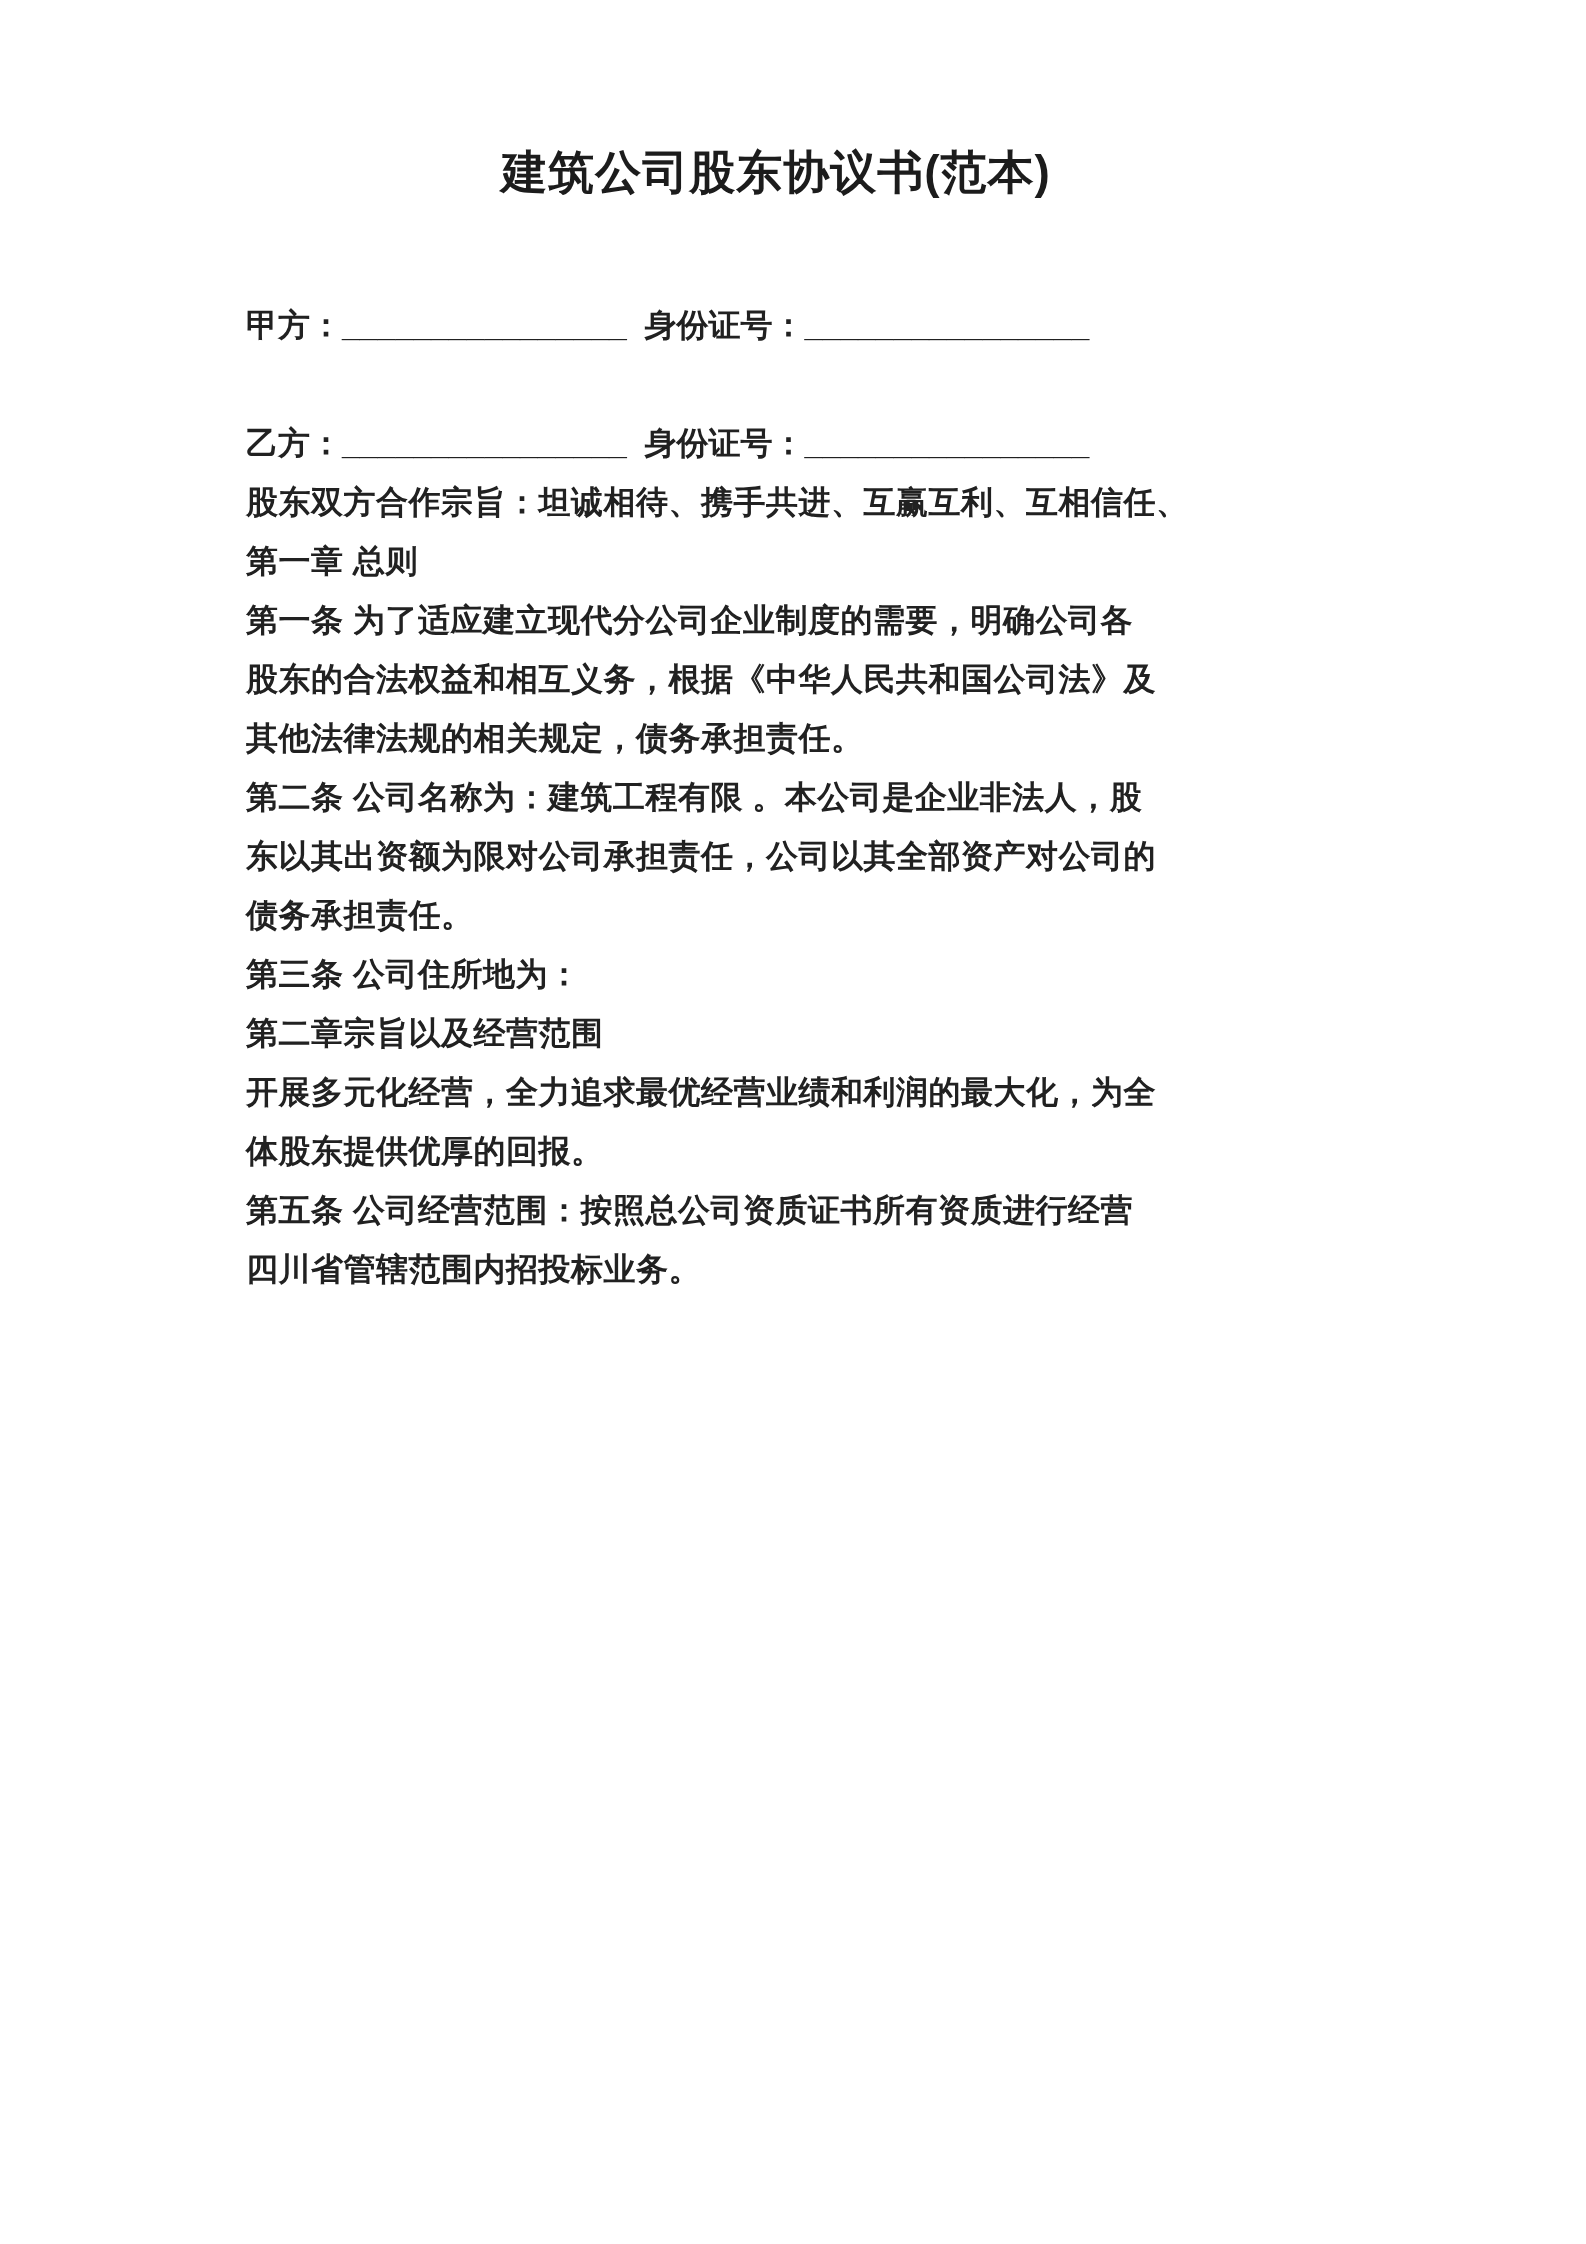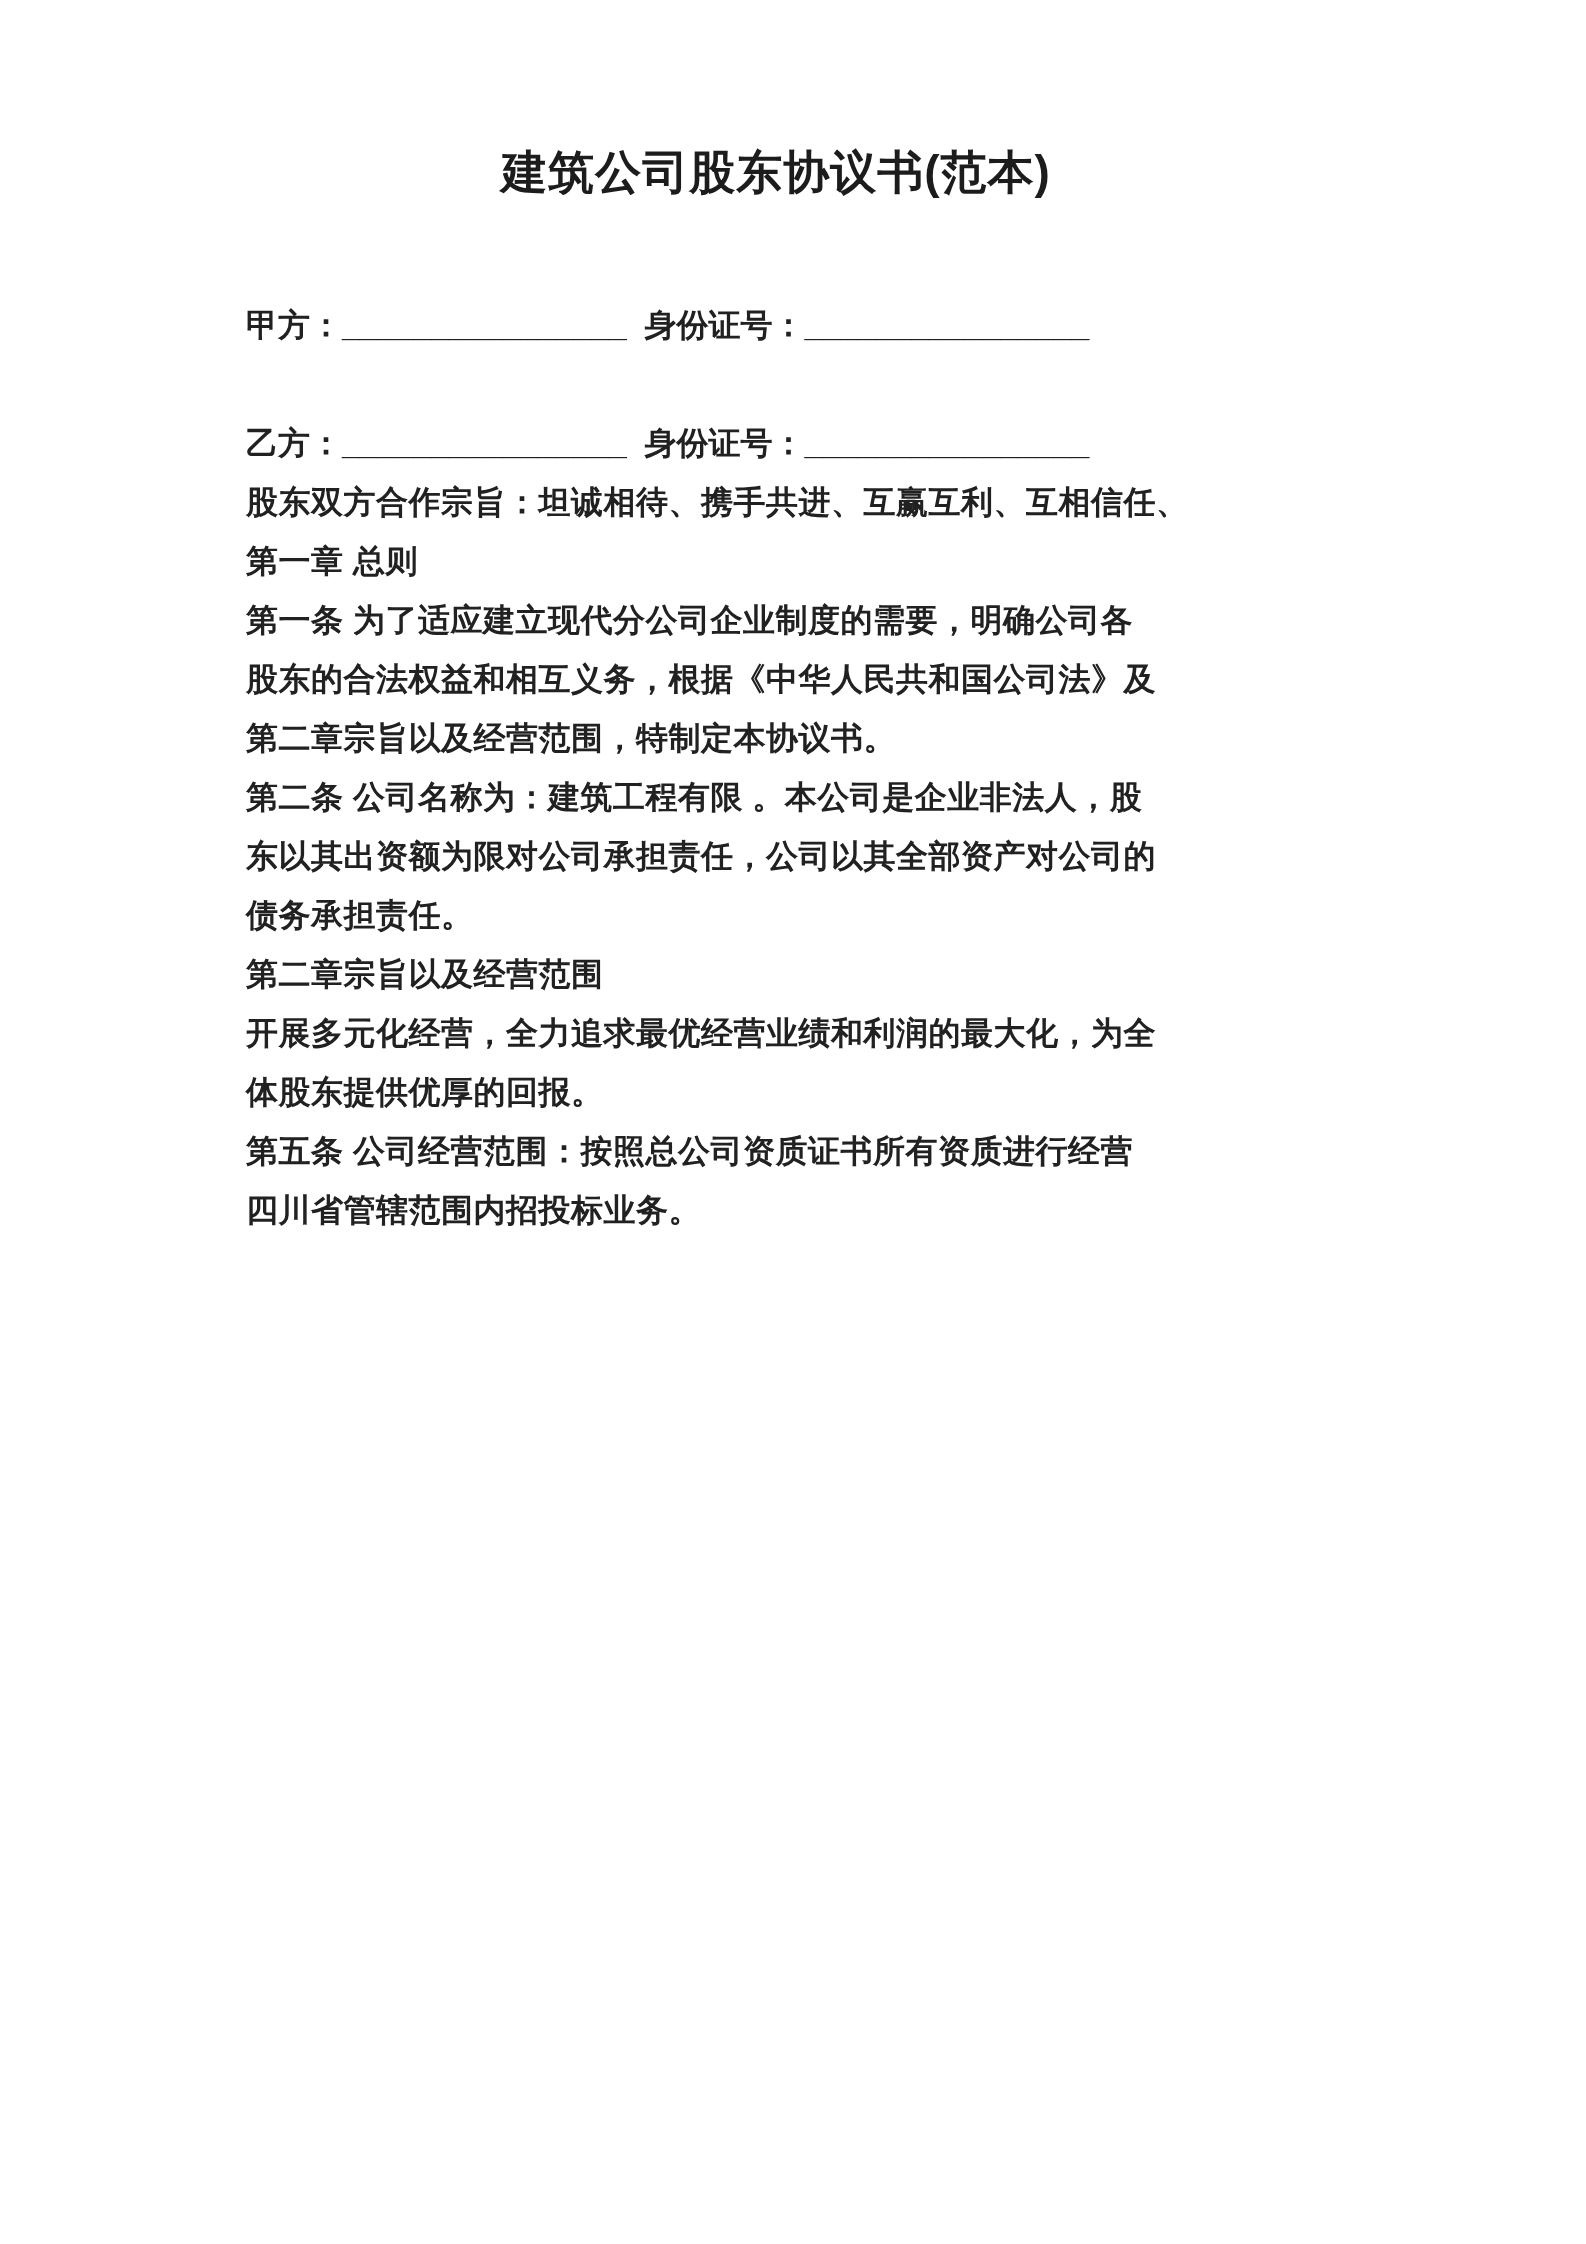--- a/index.html
+++ b/index.html
@@ -60,28 +60,29 @@
 
     <div class="doc-line">股东双方合作宗旨：坦诚相待、携手共进、互赢互利、互相信任、</div>
 
 
     <div class="doc-line">第一章 总则</div>
 
     <div class="doc-line">第一条 为了适应建立现代分公司企业制度的需要，明确公司各</div>
 
     <div class="doc-line">股东的合法权益和相互义务，根据《中华人民共和国公司法》及</div>
 
-    <div class="doc-line">第二章宗旨以及经营范围，特制定本协议书。</div>
+    <div class="doc-line">其他法律法规的相关规定，债务承担责任。</div>
 
     <div class="doc-line">第二条 公司名称为：建筑工程有限 。本公司是企业非法人，股</div>
 
     <div class="doc-line">东以其出资额为限对公司承担责任，公司以其全部资产对公司的</div>
 
     <div class="doc-line">债务承担责任。</div>
 
+    <div class="doc-line">第三条 公司住所地为：</div>
 
     <div class="doc-line">第二章宗旨以及经营范围</div>
 
 
     <div class="doc-line">开展多元化经营，全力追求最优经营业绩和利润的最大化，为全</div>
 
     <div class="doc-line">体股东提供优厚的回报。</div>
 
     <div class="doc-line">第五条 公司经营范围：按照总公司资质证书所有资质进行经营</div>
 

